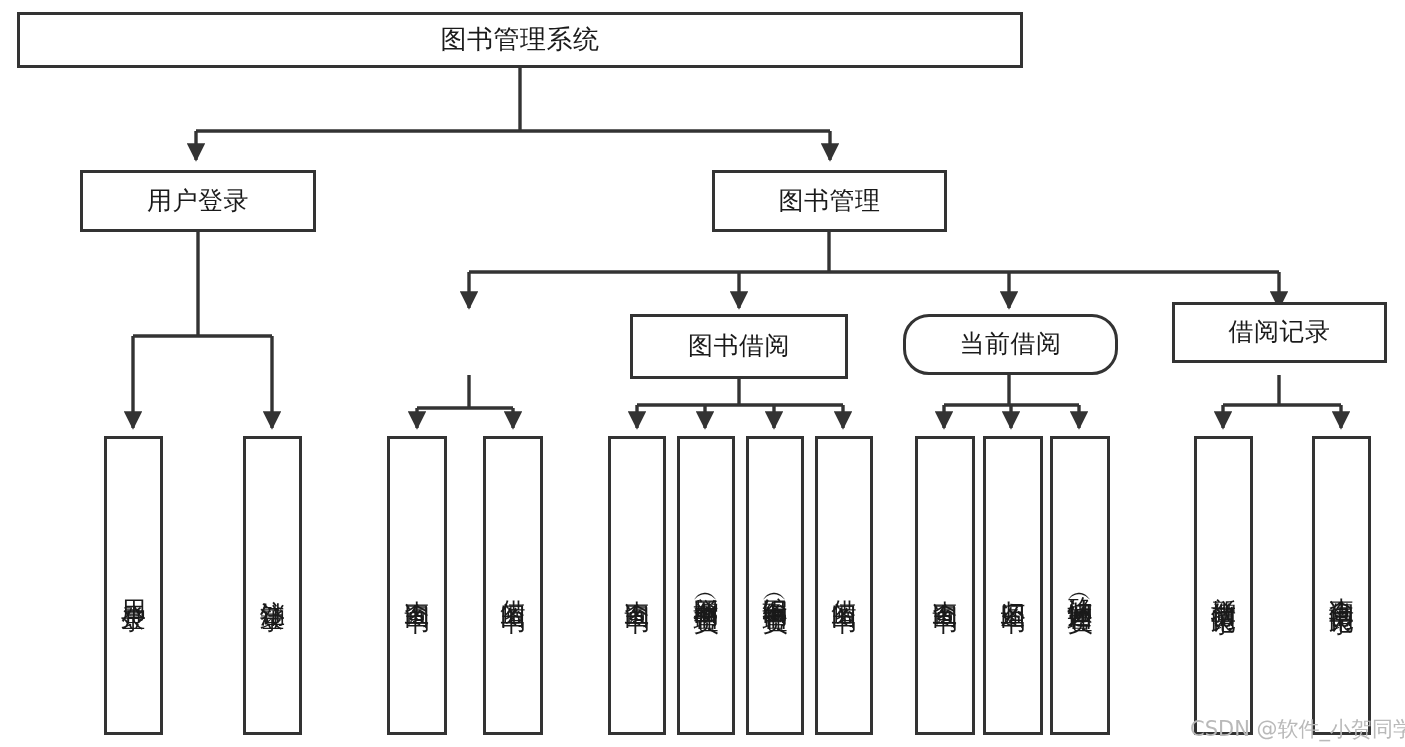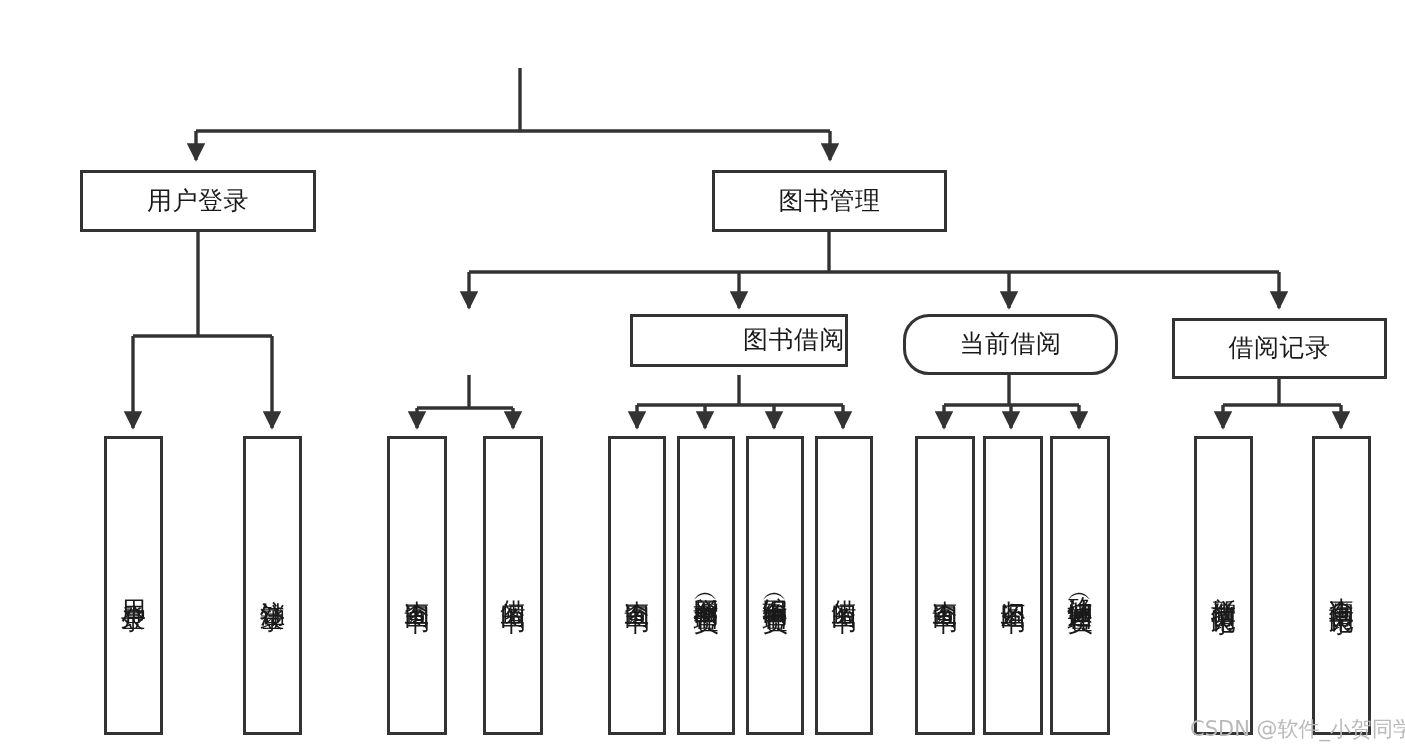--- a/index.html
+++ b/index.html
@@ -123,35 +123,38 @@
       <path d="M 1011 405 L 1011 428" marker-end="url(#arrow)"></path>
       <path d="M 1079 405 L 1079 428" marker-end="url(#arrow)"></path>
 
       <path d="M 1279 375 L 1279 405"></path>
       <path d="M 1223 405 L 1341 405"></path>
       <path d="M 1223 405 L 1223 428" marker-end="url(#arrow)"></path>
       <path d="M 1341 405 L 1341 428" marker-end="url(#arrow)"></path>
     </g>
   </svg>
 
+  <div class="node horiz root" style="left:17px; top:12px; width:1006px; height:56px;">
+    <span class="lbl">图书管理系统</span>
+  </div>
 
   <div class="node horiz" style="left:80px; top:170px; width:236px; height:62px;">
     <span class="lbl">用户登录</span>
   </div>
   <div class="node horiz" style="left:712px; top:170px; width:235px; height:62px;">
     <span class="lbl">图书管理</span>
   </div>
 
-  <div class="node horiz" style="left:630px; top:314px; width:218px; height:53px;justify-content:flex-end;">
+  <div class="node horiz" style="left:630px; top:314px; width:218px; height:65px;">
     <span class="lbl">图书借阅</span>
   </div>
   <div class="node horiz" style="left:903px; top:314px; width:215px; height:61px;border-radius:26px;">
     <span class="lbl">当前借阅</span>
   </div>
-  <div class="node horiz" style="left:1172px; top:318px; width:215px; height:61px;">
+  <div class="node horiz" style="left:1172px; top:302px; width:215px; height:61px;">
     <span class="lbl">借阅记录</span>
   </div>
 
   <div class="node vert" style="left:104px; top:436px; width:59px; height:299px;">
     <span class="lbl">用户登录</span>
   </div>
   <div class="node vert" style="left:243px; top:436px; width:59px; height:299px;">
     <span class="lbl">注销登录</span>
   </div>
 

